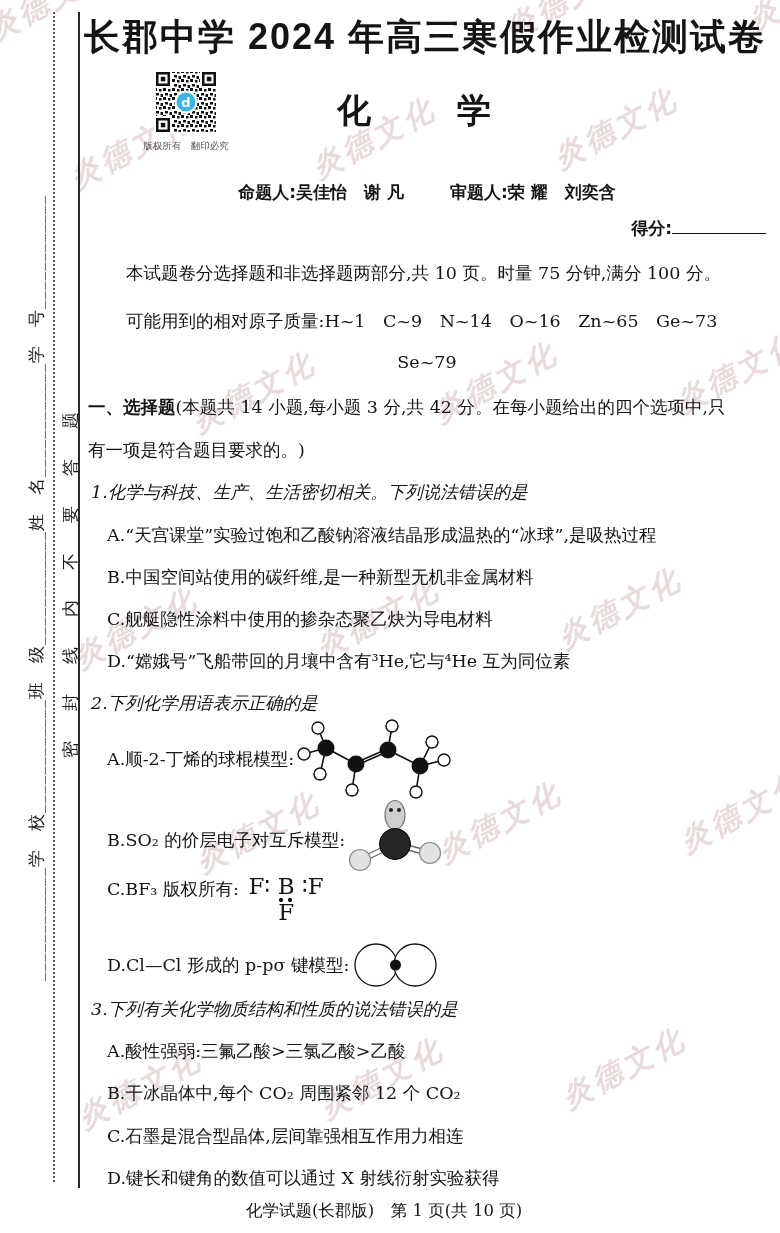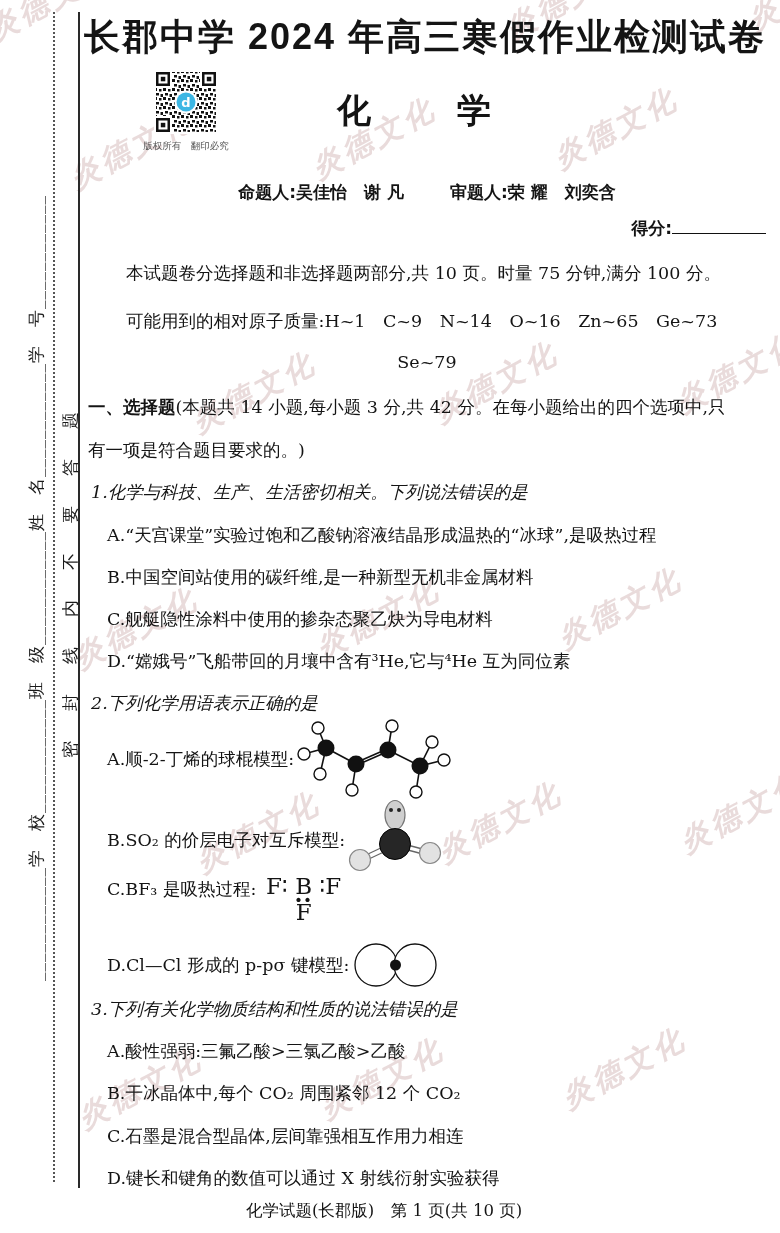--- a/index.html
+++ b/index.html
@@ -187,21 +187,21 @@
       <ellipse cx="48" cy="17" rx="10" ry="14.5" fill="#cfcfcf" stroke="#777" stroke-width="1.2"></ellipse>
       <circle cx="44" cy="12" r="2" fill="#222"></circle>
         <circle cx="52" cy="12" r="2" fill="#222"></circle>
       <circle cx="13" cy="62" r="10.5" fill="#e2e2e2" stroke="#888" stroke-width="1.2"></circle>
       <circle cx="83" cy="55" r="10.5" fill="#e2e2e2" stroke="#888" stroke-width="1.2"></circle>
       <circle cx="48" cy="46" r="15.5" fill="#262626" stroke="#000" stroke-width="1"></circle>
     </svg>
   </div>
 
   <div class="line opt" style="top:878px">
-    <span>C.</span><span>BF₃ 是吸热过程:</span>
+    <span>C.</span><span>BF₃ 版权所有:</span>
     <span class="lewis">
       <div>F∶ B ∶F</div>
       <div class="dots">··</div>
       <div>F</div>
     </span>
   </div>
 
   <div class="line opt fig-row" style="top:938px">
     <span><span>D.</span><span>Cl—Cl 形成的 p-pσ 键模型:</span></span>
     <svg class="inline-svg" width="92" height="54" viewBox="0 0 92 54">

